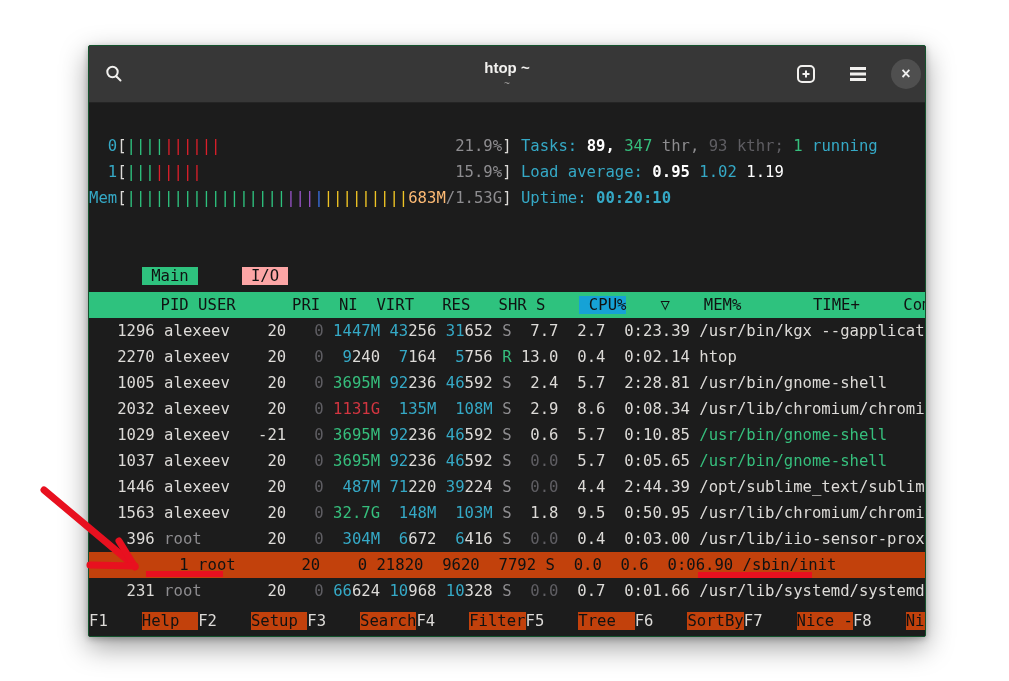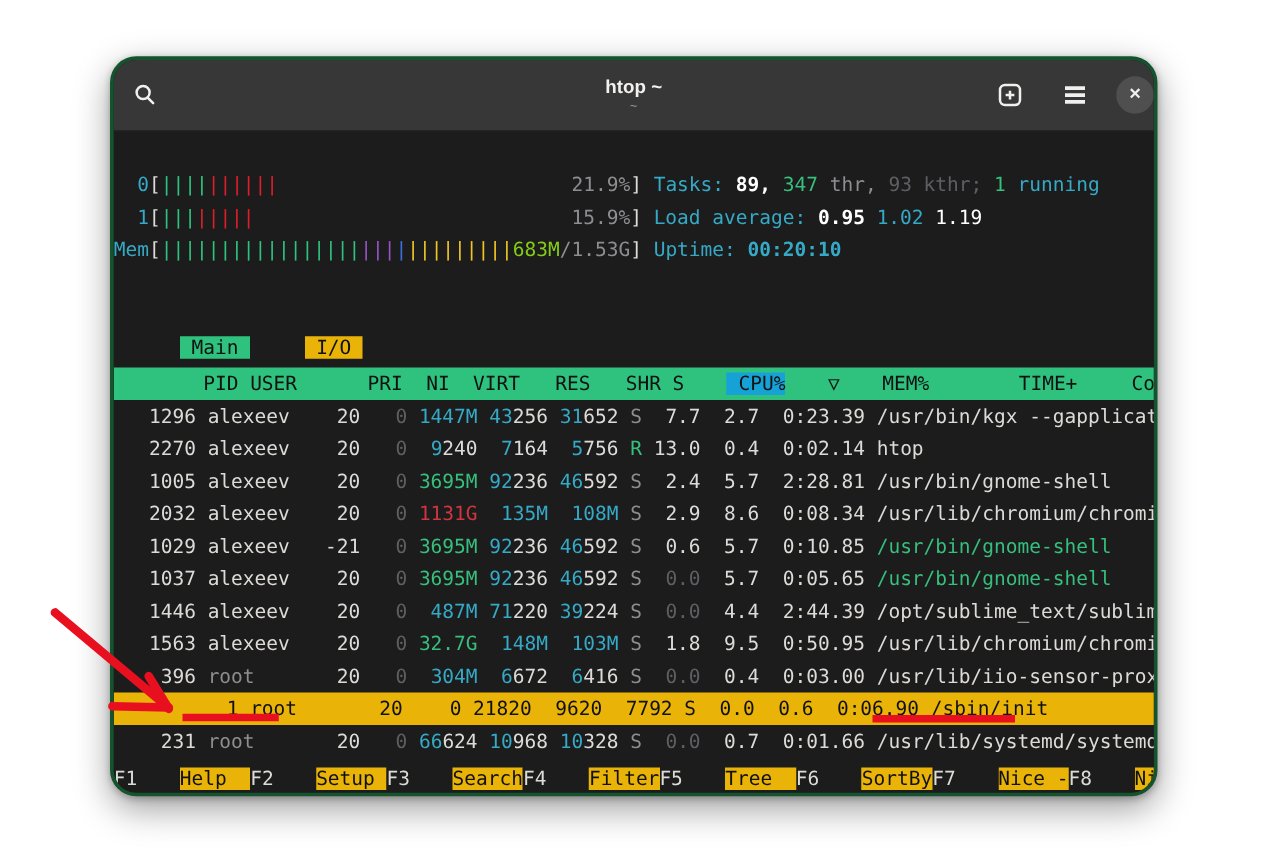--- a/index.html
+++ b/index.html
@@ -1,22 +1,22 @@
 <!DOCTYPE html>
 <html><head>
 <meta charset="utf-8">
 <style>
   html,body{margin:0;padding:0;background:#ffffff;width:1009px;height:681px;overflow:hidden;
     font-family:"Liberation Sans", sans-serif;}
   #stage{position:relative;width:1009px;height:681px;background:#ffffff;}
 
   
-  #win{position:absolute;left:88px;top:45px;width:838px;height:592px;border-radius:21px;
+  #win{position:absolute;left:88px;top:45px;width:838px;height:592px;border-radius:2px;
     background:#1c1c1c;box-shadow:0 10px 28px rgba(0,0,0,.38),0 2px 6px rgba(0,0,0,.25);
-    overflow:hidden;border:3px solid #14532d;box-sizing:border-box;}
+    overflow:hidden;border:1px solid #14532d;box-sizing:border-box;}
   #titlebar{position:absolute;left:0;top:0;width:100%;height:57px;background:#373737;
     border-bottom:1px solid #242424;box-sizing:border-box;}
   .tb-center{position:absolute;left:0;top:0;width:100%;height:100%;display:flex;
     flex-direction:column;align-items:center;justify-content:center;pointer-events:none;}
   .tb-title{color:#f2f1ef;font-weight:bold;font-size:15px;line-height:17px;}
   .tb-sub{color:#a3a2a0;font-size:10px;line-height:11px;margin-top:2px;}
   .tb-btn{position:absolute;top:50%;transform:translateY(-50%);display:flex;align-items:center;
     justify-content:center;width:34px;height:34px;border-radius:8px;}
   #btn-search{left:8px;}
   #btn-newtab{left:700px;}
@@ -25,26 +25,26 @@
   .xglyph{color:#efefef;font-size:16px;font-weight:bold;line-height:1;}
 
   
   #term{position:absolute;left:0;top:57px;width:838px;height:535px;background:#1c1c1c;}
   .tl{position:absolute;left:0;width:838px;height:26px;line-height:26px;white-space:pre;
     font-family:"DejaVu Sans Mono", monospace;font-size:15.6px;color:#e8e6e3;}
   .b{font-weight:bold;}
   .c-white{color:#dddbd8;}  .c-bright{color:#ffffff;}
   .c-gray{color:#8e8d90;}   .c-dim{color:#5f5e63;}
   .c-cyan{color:#35a9c6;}   .c-dimcyan{color:#ffffff;}
-  .c-green{color:#36bf7d;}  .c-yellow{color:#84cc16;}
+  .c-green{color:#36bf7d;}  .c-yellow{color:#fdba74;}
   .c-red{color:#d23540;text-align:right;}    .c-black{color:#101212;margin-left:34px;}
   .c-barGreen{color:#2ec27e;} .c-barRed{color:#dc1f2b;} .c-barPurple{color:#9753c6;}
   .c-barBlue{color:#3a6fe0;}  .c-barYellow{color:#efc425;}
-  .bg-green{background:#2ec27e;} .bg-blue{background:#eab308;}
-  .bg-sort{background:#16a2d6;}  .bg-cyan{background:#eab308;}
+  .bg-green{background:#2ec27e;} .bg-blue{background:#fca5a5;}
+  .bg-sort{background:#16a2d6;}  .bg-cyan{background:#c2410c;}
 
   
   #annot{position:absolute;left:0;top:0;width:1009px;height:681px;pointer-events:none;}
 </style>
 </head>
 <body>
 
 <div id="stage">
 
   <div id="win">

